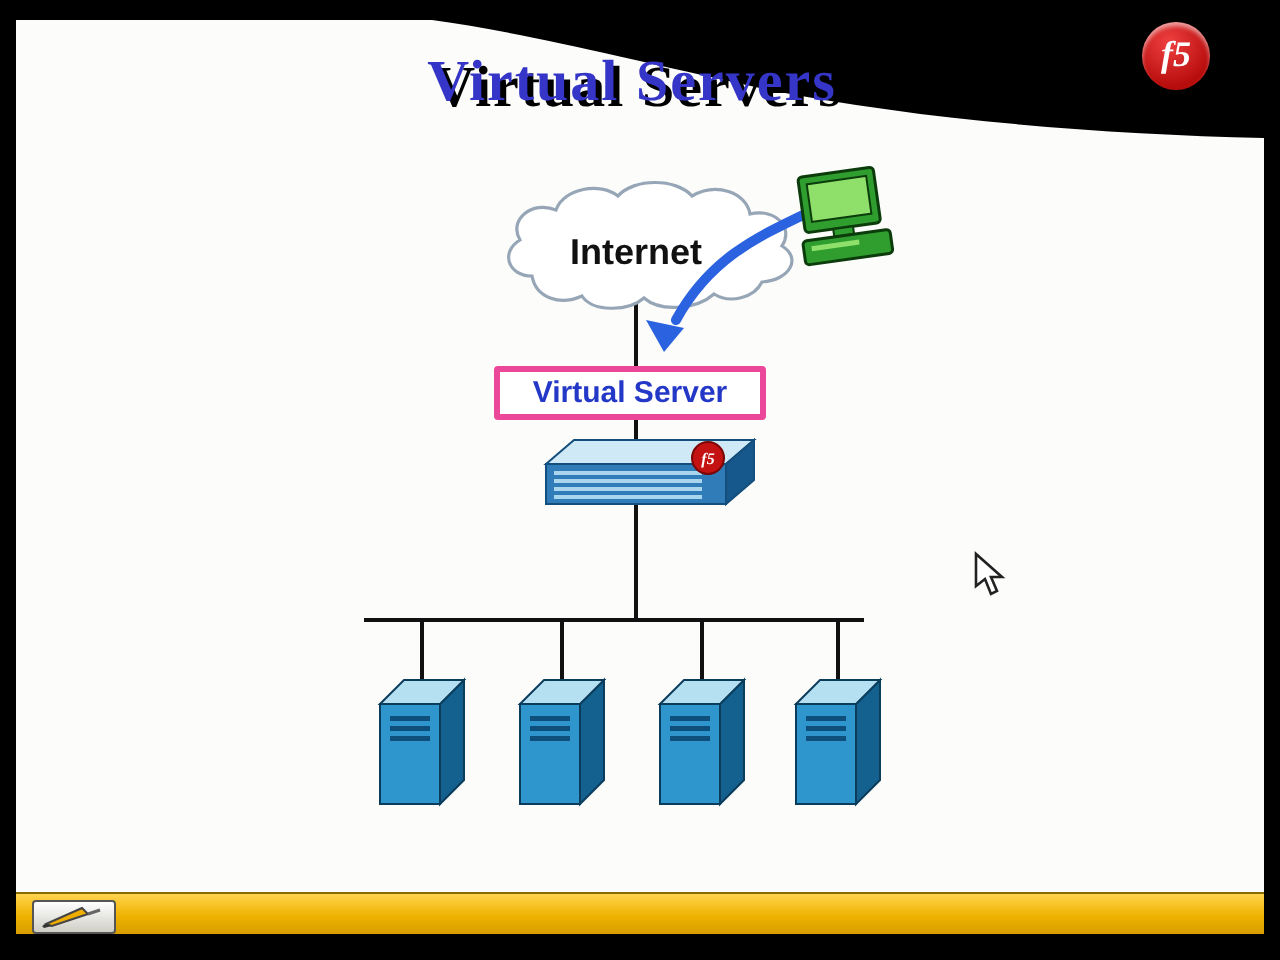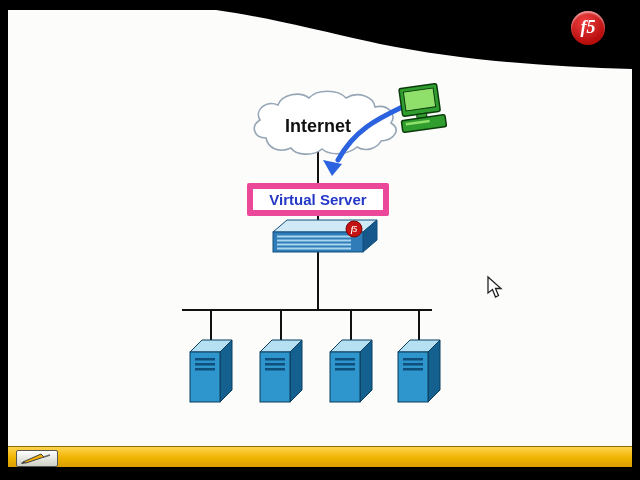--- a/index.html
+++ b/index.html
@@ -7,21 +7,21 @@
          font-family:"Liberation Sans",sans-serif;}
   .slide{position:absolute;left:8px;top:10px;width:624px;height:436px;background:#fcfcfa;}
   .swoosh{position:absolute;left:0;top:0;width:624px;height:70px;display:block;}
   .title{position:absolute;left:150px;top:15px;width:316px;text-align:center;z-index:5;
          font-family:"Liberation Serif",serif;font-weight:bold;font-size:29px;
          color:#3535c8;text-shadow:3px 3px 0 #000;letter-spacing:1px;}
   .diagram{position:absolute;left:0;top:0;width:624px;height:436px;z-index:3;}
   .internet-label{position:absolute;left:258px;top:106px;width:104px;text-align:center;z-index:4;
                   font-weight:bold;font-size:18px;color:#111;}
   .vs-box{position:absolute;left:239px;top:173px;width:130px;height:21px;z-index:4;
-          background:#fff;border:6px solid #ec4899;border-radius:2px;
+          background:#fff;border:3px solid #ec4899;border-radius:2px;
           text-align:center;line-height:21px;font-weight:bold;font-size:15px;color:#2438c8;}
   .f5-logo{position:absolute;left:571px;top:11px;width:34px;height:34px;border-radius:50%;z-index:8;
            background:radial-gradient(circle at 40% 30%, #ef4040, #b80d0d 70%);
            box-shadow:inset 0 2px 2px rgba(255,255,255,.55), 0 1px 2px rgba(0,0,0,.6);
            text-align:center;line-height:33px;color:#fff;
            font-family:"Liberation Serif",serif;font-style:italic;font-weight:bold;font-size:18px;}
   .bottom-bar{position:absolute;left:8px;top:446px;width:624px;height:21px;z-index:7;
               background:linear-gradient(#ffd34d,#eeb300 55%,#d89e00);
               border-top:1px solid #8a6b00;box-sizing:border-box;}
   .pen-btn{position:absolute;left:8px;top:3px;width:40px;height:15px;
@@ -33,20 +33,21 @@
 <body>
 
 <div class="stage">
 
   <div class="slide">
 
     <svg class="swoosh" viewBox="0 0 624 70">
       <path d="M 208,0 C 252,6 300,18 372,34 C 452,50 540,57 624,59 L 624,0 Z" fill="#000"></path>
     </svg>
 
+    <div class="title">Virtual Servers</div>
 
     <svg class="diagram" viewBox="0 0 624 436">
 
       <g stroke="#111" stroke-width="2" fill="none">
         <path d="M 310,138 L 310,222"></path>
         <path d="M 310,242 L 310,300"></path>
         <path d="M 174,300 L 424,300"></path>
         <path d="M 203,300 L 203,334"></path>
         <path d="M 273,300 L 273,334"></path>
         <path d="M 343,300 L 343,334"></path>

